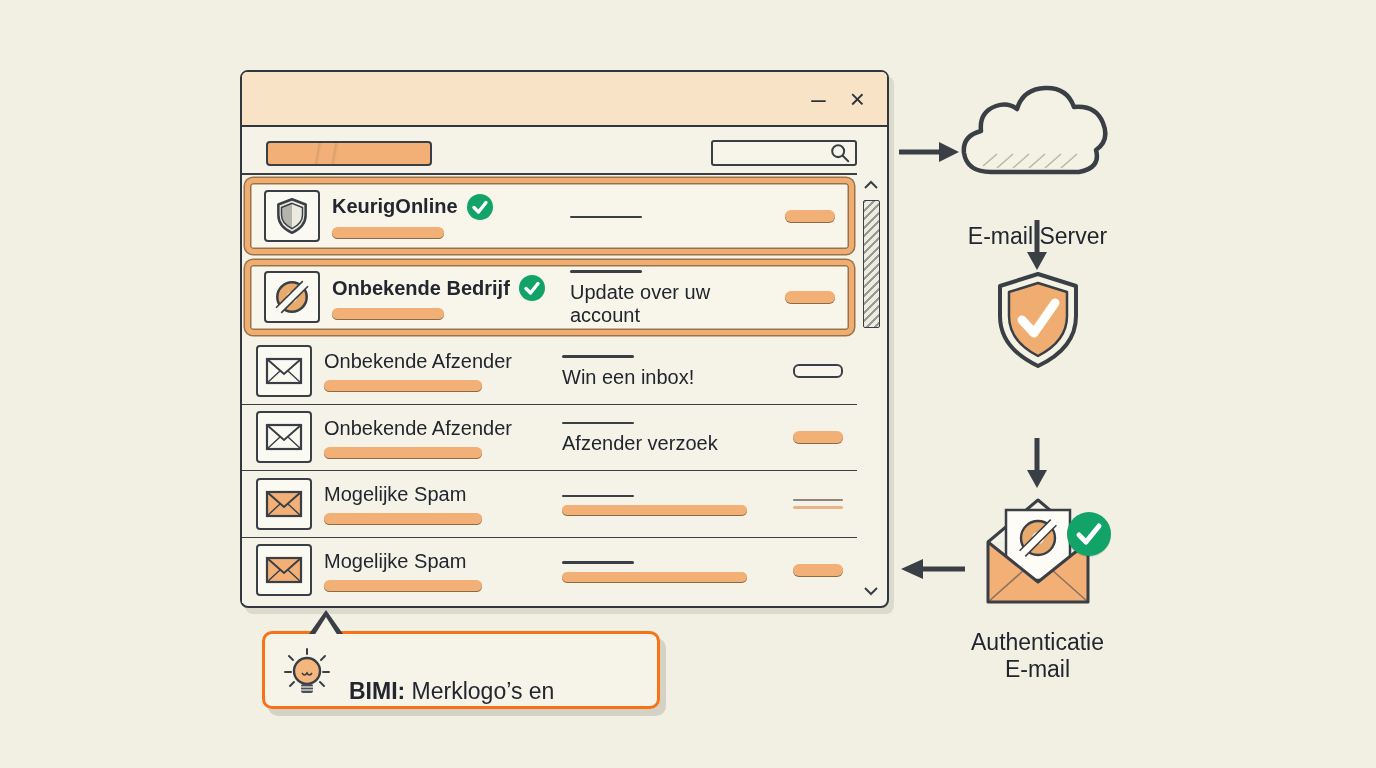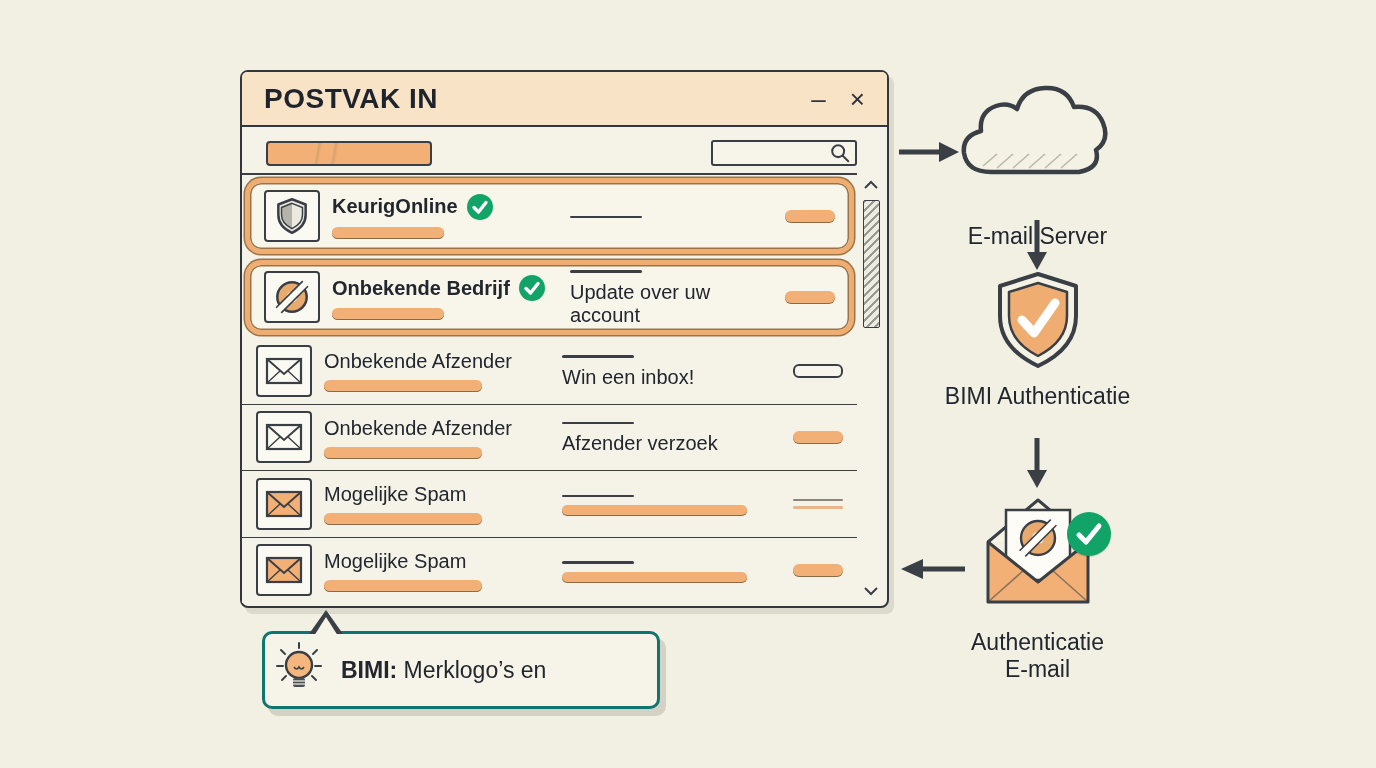--- a/index.html
+++ b/index.html
@@ -53,21 +53,21 @@
     display:flex;flex-direction:column;
   }
   .row{
     flex:1;display:flex;align-items:center;gap:12px;
     padding:0 14px;box-sizing:border-box;
     border-bottom:1.5px solid #3a3f46;
     background:#f5f3e7;
   }
   .row:last-child{border-bottom:none;}
   .row.hl{
-    border:5px solid #f0ad72;border-radius:16px;
+    border:5px solid #f0ad72;border-radius:8px;
     margin:3px 3px 3px 3px;
     box-shadow:0 0 0 1.5px #9a7448, inset 0 0 0 1.5px #9a7448;
     background:#f8f6ea;
   }
   .icon-box{
     width:56px;height:52px;flex:0 0 56px;
     border:2px solid #3a3f46;border-radius:4px;background:#fbfaf2;
     display:flex;align-items:center;justify-content:center;box-sizing:border-box;
   }
   .sender-col{width:226px;flex:0 0 226px;display:flex;flex-direction:column;gap:7px;}
@@ -97,23 +97,23 @@
   .scroll-thumb{
     width:15px;height:126px;margin-top:6px;
     border:1.5px solid #3a3f46;border-radius:2px;
     background:repeating-linear-gradient(135deg,#9a998f 0 2px,#edece2 2px 6px);
   }
   .scroll-spacer{flex:1;}
 
   
   .callout{
     left:262px;top:631px;width:398px;height:78px;
-    background:#f6f4e8;border:3px solid #0f766e;border-radius:10px;
+    background:#f6f4e8;border:3px solid #f97316;border-radius:10px;
     box-shadow:6px 7px 0 rgba(95,92,80,.2);
-    display:flex;align-items:center;gap:16px;padding:0 8px;box-sizing:border-box;
+    display:flex;align-items:flex-end;gap:16px;padding:0 16px;box-sizing:border-box;
   }
   .callout::before{
     content:"";position:absolute;left:44px;top:-24px;
     border-left:17px solid transparent;border-right:17px solid transparent;
     border-bottom:24px solid #3a3f46;
   }
   .callout::after{
     content:"";position:absolute;left:49px;top:-17px;
     border-left:12px solid transparent;border-right:12px solid transparent;
     border-bottom:19px solid #f6f4e8;
@@ -131,21 +131,20 @@
     position:absolute;left:99px;top:22px;width:44px;height:44px;border-radius:50%;
     background:#12a369;display:flex;align-items:center;justify-content:center;
     box-shadow:0 1px 0 rgba(0,0,0,.15);
   }
 </style>
 </head>
 <body>
 
 <div class="abs window">
   <div class="titlebar">
-    <span class="title">POSTVAK IN</span>
     <span class="win-controls">
       <span class="win-btn">–</span>
       <span class="win-btn">×</span>
     </span>
   </div>
 
   <div class="toolbar">
     <div class="toolbar-btn"></div>
     <div class="searchbox">
       <input placeholder="" style="">
@@ -379,21 +378,21 @@
 </span>
 
 <span class="abs" style="left:992px;top:270px;">
   <svg width="92" height="100" viewBox="0 0 92 100">
     <path d="M46 4 L84 16 V46 Q84 78 46 96 Q8 78 8 46 V16 Z" fill="#f4f2e4" stroke="#3a3f46" stroke-width="4" stroke-linejoin="round"></path>
     <path d="M46 13 L75 22 V46 Q75 71 46 86 Q17 71 17 46 V22 Z" fill="#f0ad72" stroke="#3a3f46" stroke-width="2.5" stroke-linejoin="round"></path>
     <polyline points="30,50 42,63 63,33" fill="none" stroke="#fff" stroke-width="9" stroke-linecap="round" stroke-linejoin="round"></polyline>
   </svg>
 </span>
 <div class="abs flow-label lbl-auth">
-  <span>BIMI Authenticatie</span><br>
+  <br>
 </div>
 
 <span class="abs" style="left:1022px;top:436px;">
   <svg width="30" height="54" viewBox="0 0 30 54">
       <line x1="15" y1="2" x2="15" y2="36" stroke="#3a3f46" stroke-width="5"></line>
       <polygon points="5,34 15,52 25,34" fill="#3a3f46"></polygon>
     </svg>
 </span>
 
 <div class="abs envelope-wrap">

